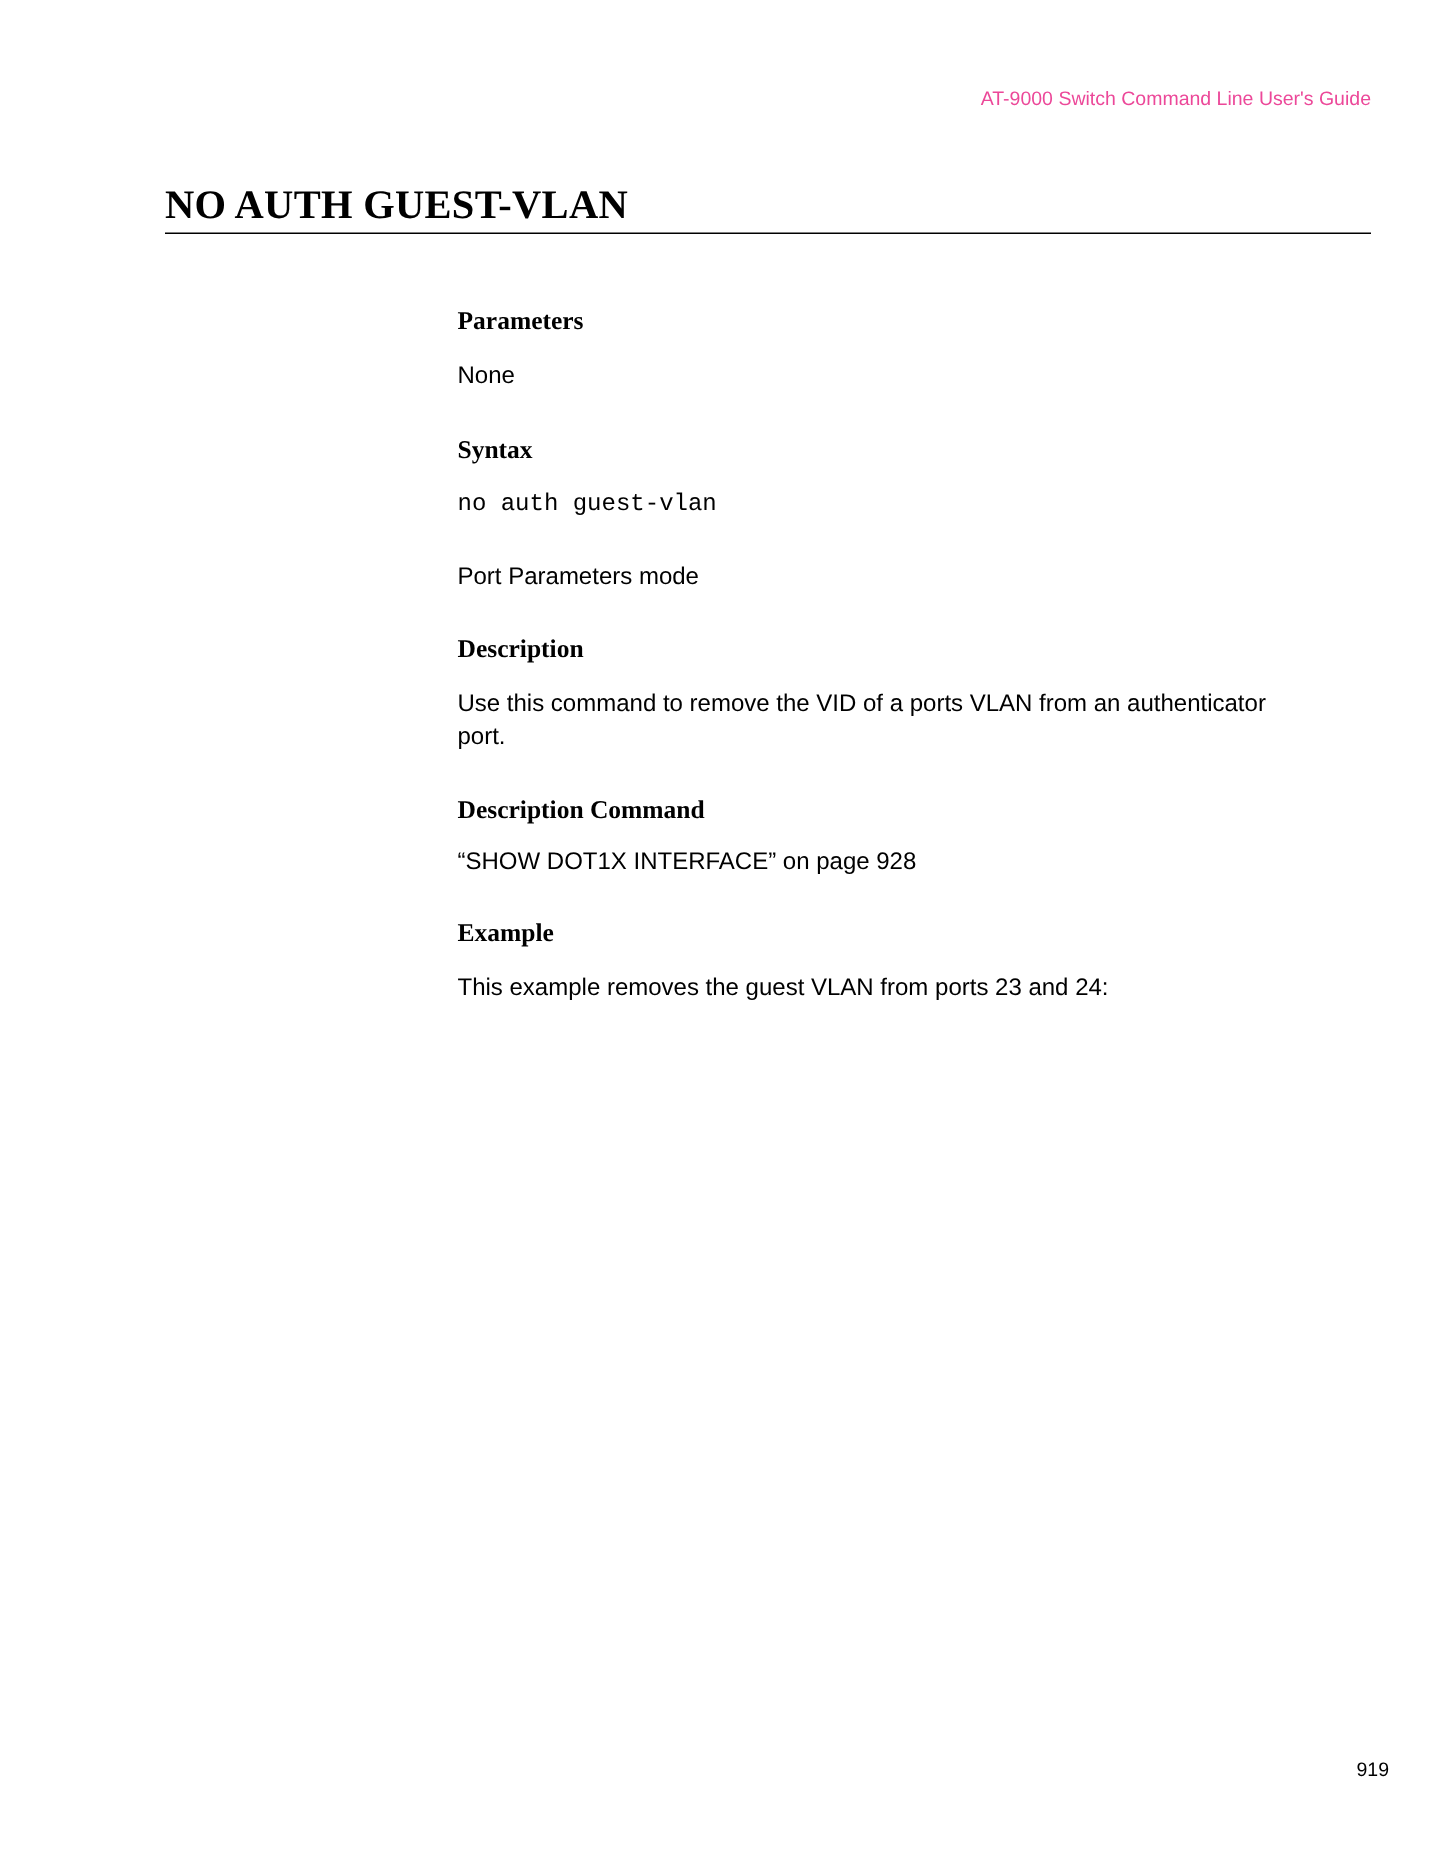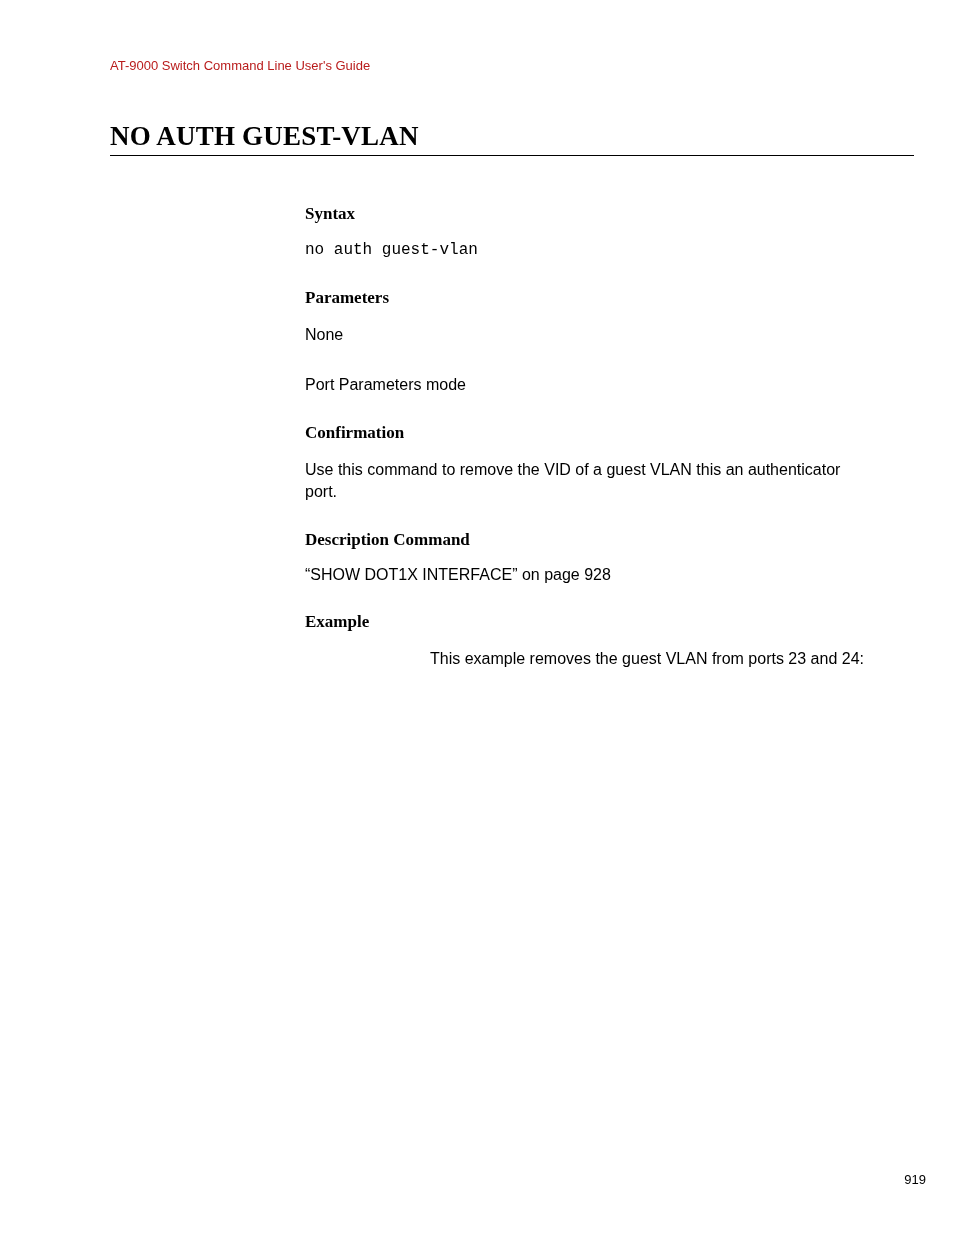--- a/index.html
+++ b/index.html
@@ -9,22 +9,23 @@
     }
     body {
       width: 954px;
       height: 1235px;
       background: white;
       font-family: Arial, Helvetica, sans-serif;
       position: relative;
       padding: 58px 40px 40px 110px;
     }
     .header-text {
+      text-align: right;
       font-size: 13px;
-      color: #b91c1c;
+      color: #ec4899;
       margin-bottom: 48px;
       padding-right: 0;
     }
     .page-title {
       font-family: "Times New Roman", Times, serif;
       font-size: 27px;
       font-weight: bold;
       margin-bottom: 3px;
       letter-spacing: 0.2px;
     }
@@ -72,43 +73,43 @@
 <body>
 
 <div class="header-text">AT-9000 Switch Command Line User's Guide</div>
 
 <h1 class="page-title">NO AUTH GUEST-VLAN</h1>
 <hr class="title-rule">
 
 <div class="content">
 
   <div class="section-block">
-    <div class="section-heading">Syntax</div>
-    <div class="code-text">no auth guest-vlan</div>
+    <div class="section-heading">Parameters</div>
+    <div class="body-text">None</div>
   </div>
 
   <div class="section-block">
-    <div class="section-heading">Parameters</div>
-    <div class="body-text">None</div>
+    <div class="section-heading">Syntax</div>
+    <div class="code-text">no auth guest-vlan</div>
   </div>
 
   <div class="section-block">
     <div class="body-text">Port Parameters mode</div>
   </div>
 
   <div class="section-block">
-    <div class="section-heading">Confirmation</div>
-    <div class="body-text">Use this command to remove the VID of a guest VLAN this an authenticator port.</div>
+    <div class="section-heading">Description</div>
+    <div class="body-text">Use this command to remove the VID of a ports VLAN from an authenticator port.</div>
   </div>
 
   <div class="section-block">
     <div class="section-heading">Description Command</div>
     <div class="link-line">“SHOW DOT1X INTERFACE” on page 928</div>
   </div>
 
   <div class="section-block">
     <div class="section-heading">Example</div>
-    <div class="body-text" style="margin-bottom:20px;text-align:right;">This example removes the guest VLAN from ports 23 and 24:</div>
+    <div class="body-text" style="margin-bottom:20px;">This example removes the guest VLAN from ports 23 and 24:</div>
   </div>
 
 </div>
 
 <div class="page-number">919</div>
 
 </body></html>

